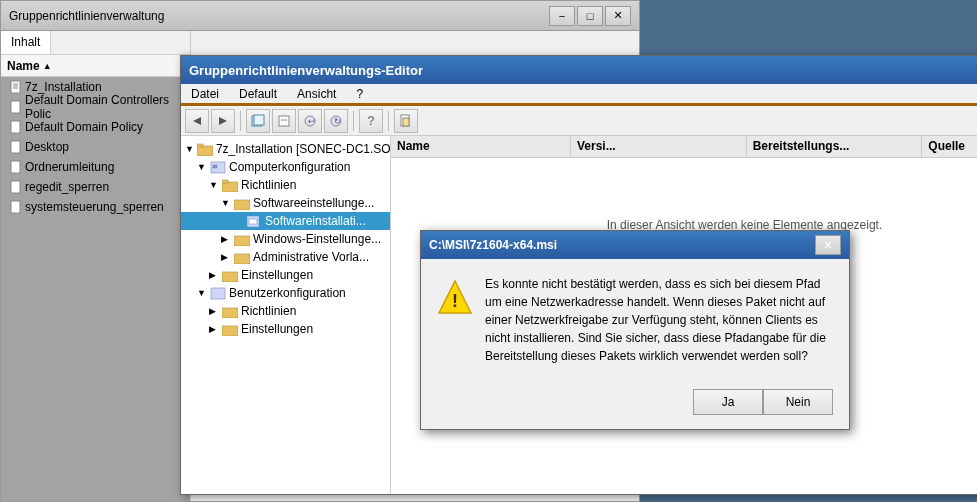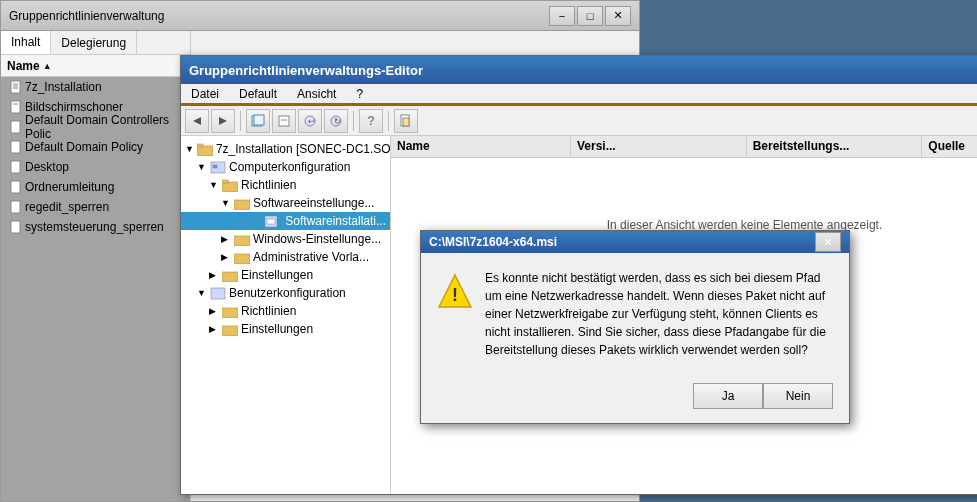--- a/index.html
+++ b/index.html
@@ -249,21 +249,21 @@
       font-size: 12px;
       white-space: nowrap;
       overflow: hidden;
     }
     .etree-item.selected { background: #3399cc; color: #fff; }
 
     .indent1 { padding-left: 4px; }
     .indent2 { padding-left: 16px; }
     .indent3 { padding-left: 28px; }
     .indent4 { padding-left: 40px; }
-    .indent5 { padding-left: 68px; justify-content: space-between; }
+    .indent5 { padding-left: 52px; }
 
     .expand-arrow {
       display: inline-block;
       width: 10px;
       font-size: 9px;
     }
 
     
     .dialog-overlay {
       position: absolute;
@@ -277,21 +277,21 @@
       left: 420px;
       width: 430px;
       background: #f0f0f0;
       border: 1px solid #666;
       box-shadow: 3px 3px 10px rgba(0,0,0,0.5);
       z-index: 200;
     }
 
     .dialog-titlebar {
       background: linear-gradient(to bottom, #3a7abf, #2a5a9f);
-      height: 22px;
+      height: 28px;
       display: flex;
       align-items: center;
       justify-content: space-between;
       padding: 0 8px;
       color: #fff;
     }
 
     .dialog-titlebar-text {
       font-size: 12px;
       font-weight: bold;
@@ -344,46 +344,36 @@
     <div class="titlebar-controls">
       <div class="titlebar-btn">−</div>
       <div class="titlebar-btn">□</div>
       <div class="titlebar-btn close">✕</div>
     </div>
   </div>
 
   <div class="left-panel">
     <div class="tabs-bar">
       <div class="tab active">Inhalt</div>
-      <div class="tab">Delegierung</div>
     </div>
     <div class="column-header">
       <span>Name</span>
       <span style="font-size:9px; margin-left:3px;">▲</span>
     </div>
 
     <div class="tree-item">
       <span class="tree-icon">
         <svg width="14" height="14" viewBox="0 0 14 14">
             <rect x="1" y="1" width="9" height="12" fill="#fff" stroke="#888" stroke-width="1"></rect>
             <line x1="3" y1="4" x2="8" y2="4" stroke="#888" stroke-width="1"></line>
             <line x1="3" y1="6" x2="8" y2="6" stroke="#888" stroke-width="1"></line>
             <line x1="3" y1="8" x2="8" y2="8" stroke="#888" stroke-width="1"></line>
           </svg>
       </span>
       <span>7z_Installation</span>
-    </div>
-    <div class="tree-item">
-      <span class="tree-icon">
-        <svg width="14" height="14" viewBox="0 0 14 14">
-            <rect x="1" y="1" width="9" height="12" fill="#fff" stroke="#888" stroke-width="1"></rect>
-            <line x1="3" y1="4" x2="8" y2="4" stroke="#888" stroke-width="1"></line>
-          </svg>
-      </span>
-      <span>Bildschirmschoner</span>
     </div>
     <div class="tree-item">
       <span class="tree-icon">
         <svg width="14" height="14" viewBox="0 0 14 14">
             <rect x="1" y="1" width="9" height="12" fill="#fff" stroke="#888" stroke-width="1"></rect>
           </svg>
       </span>
       <span>Default Domain Controllers Polic</span>
     </div>
     <div class="tree-item">

